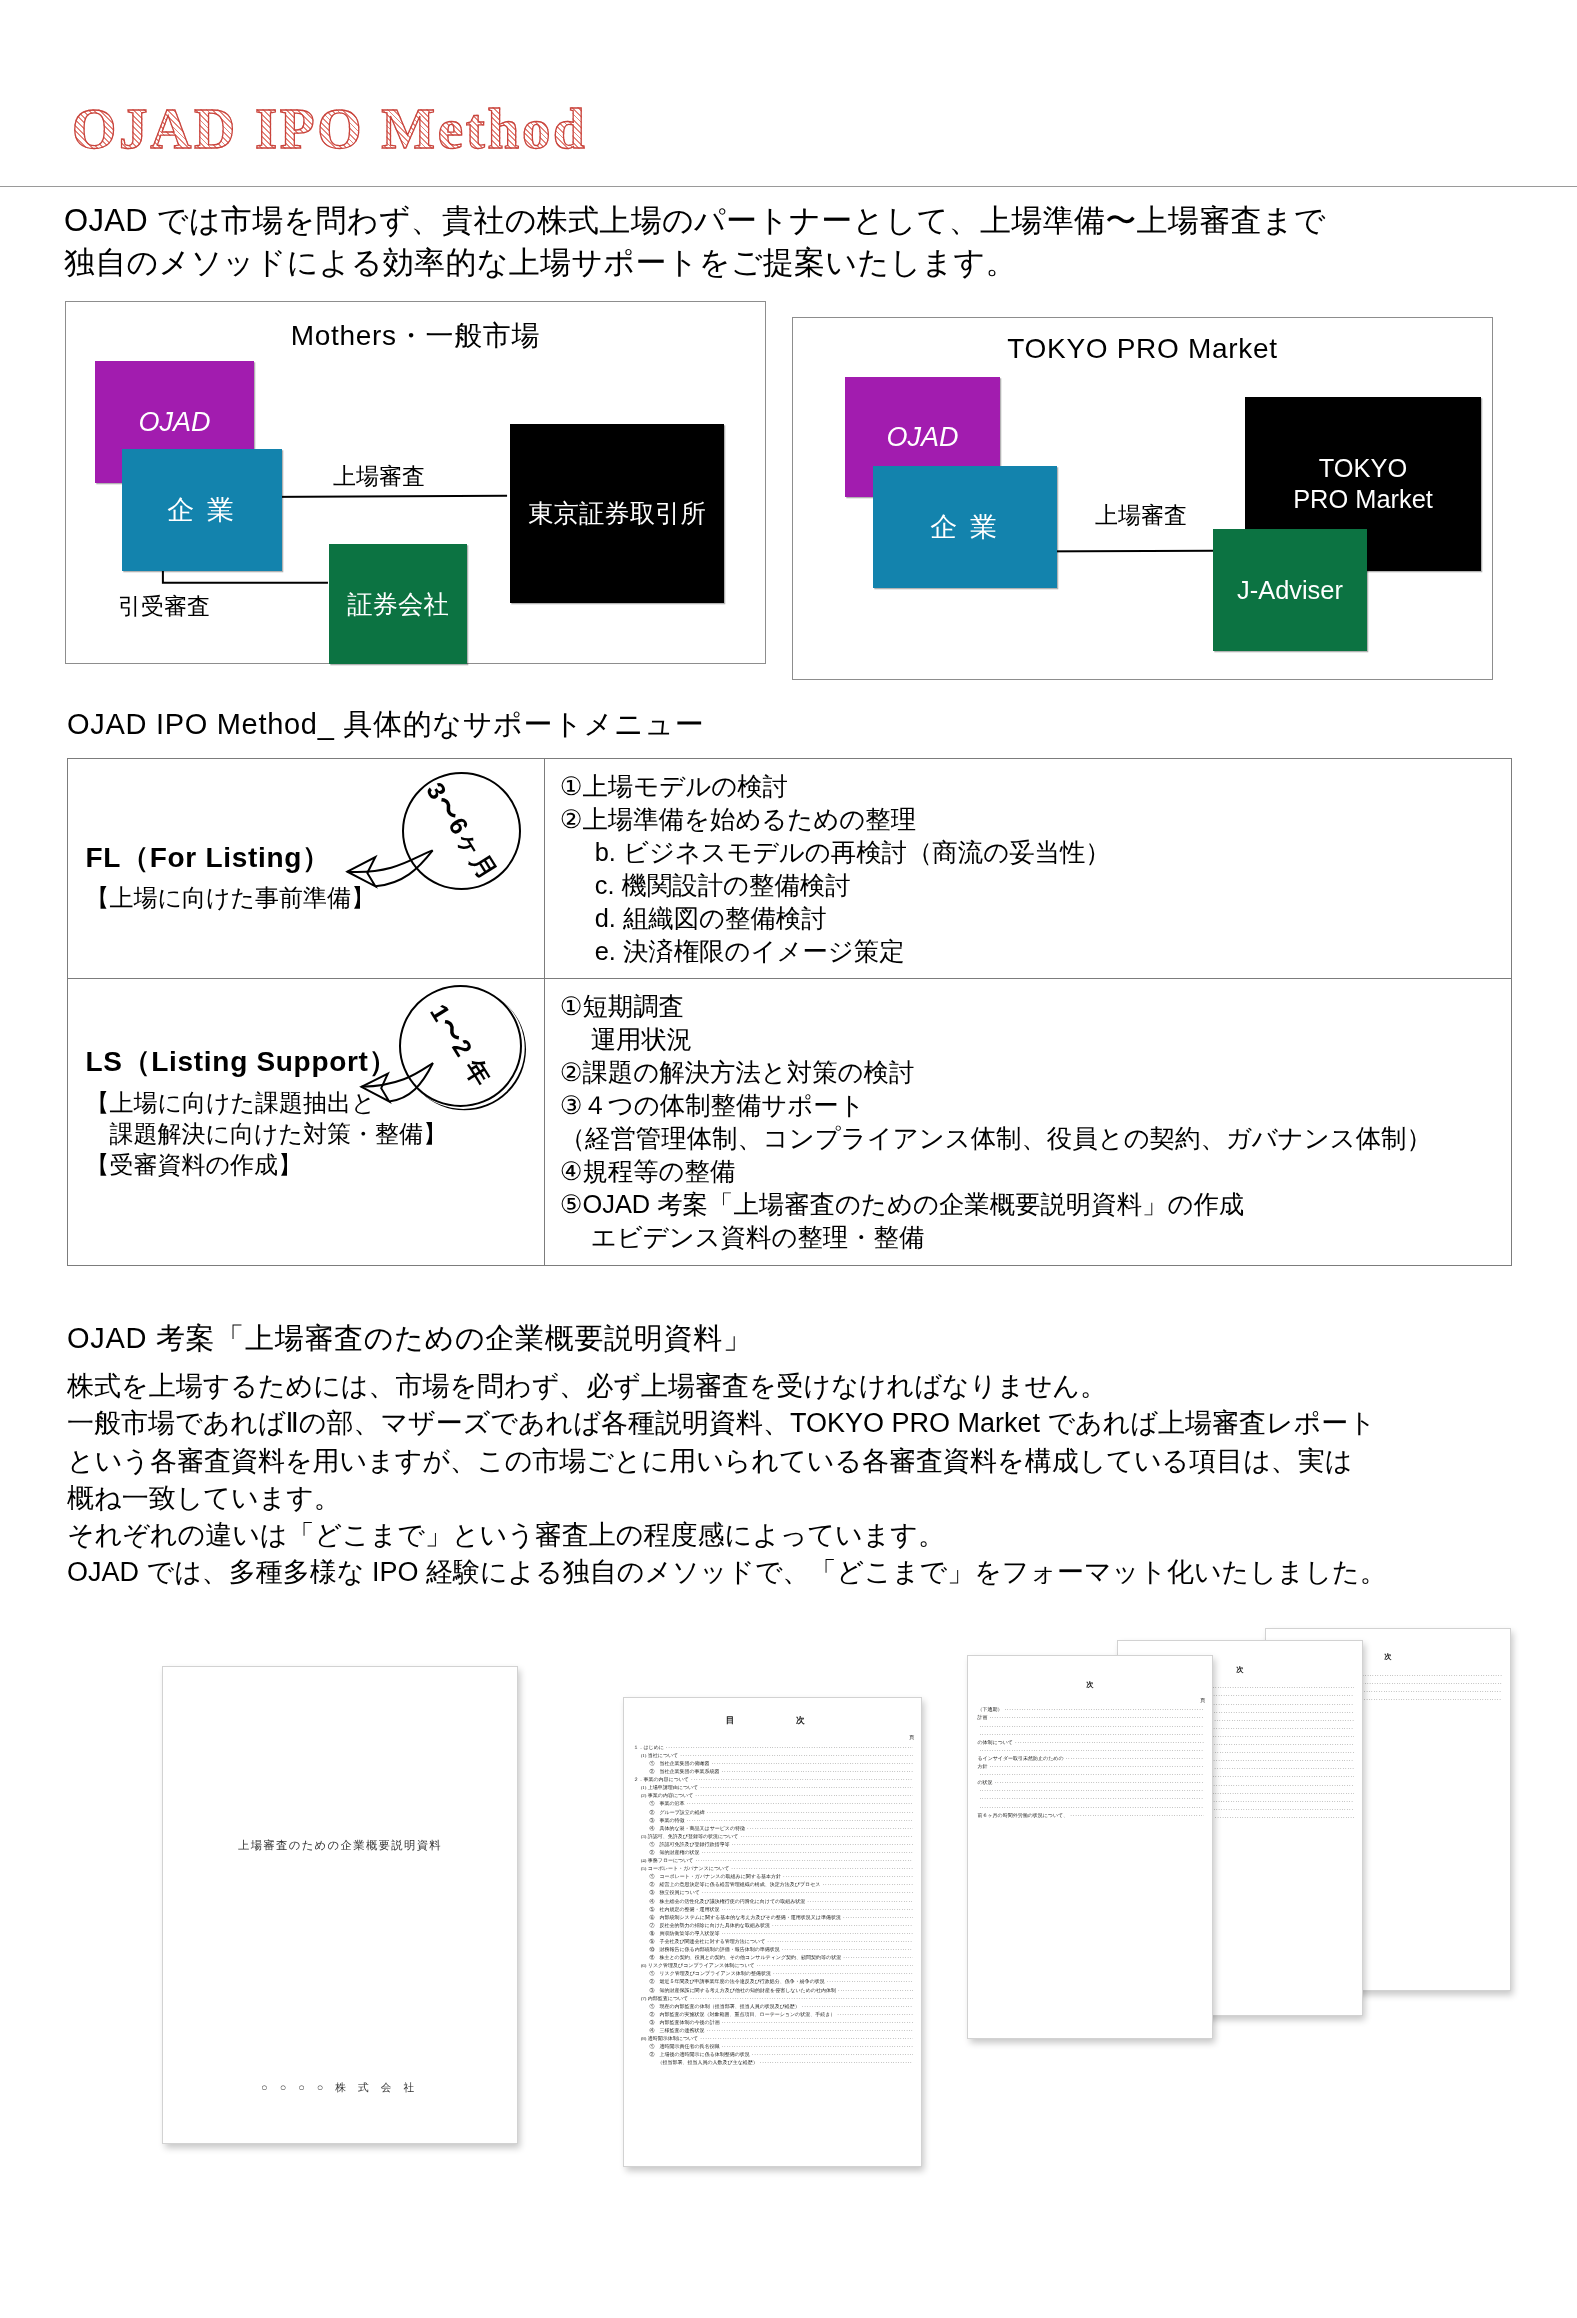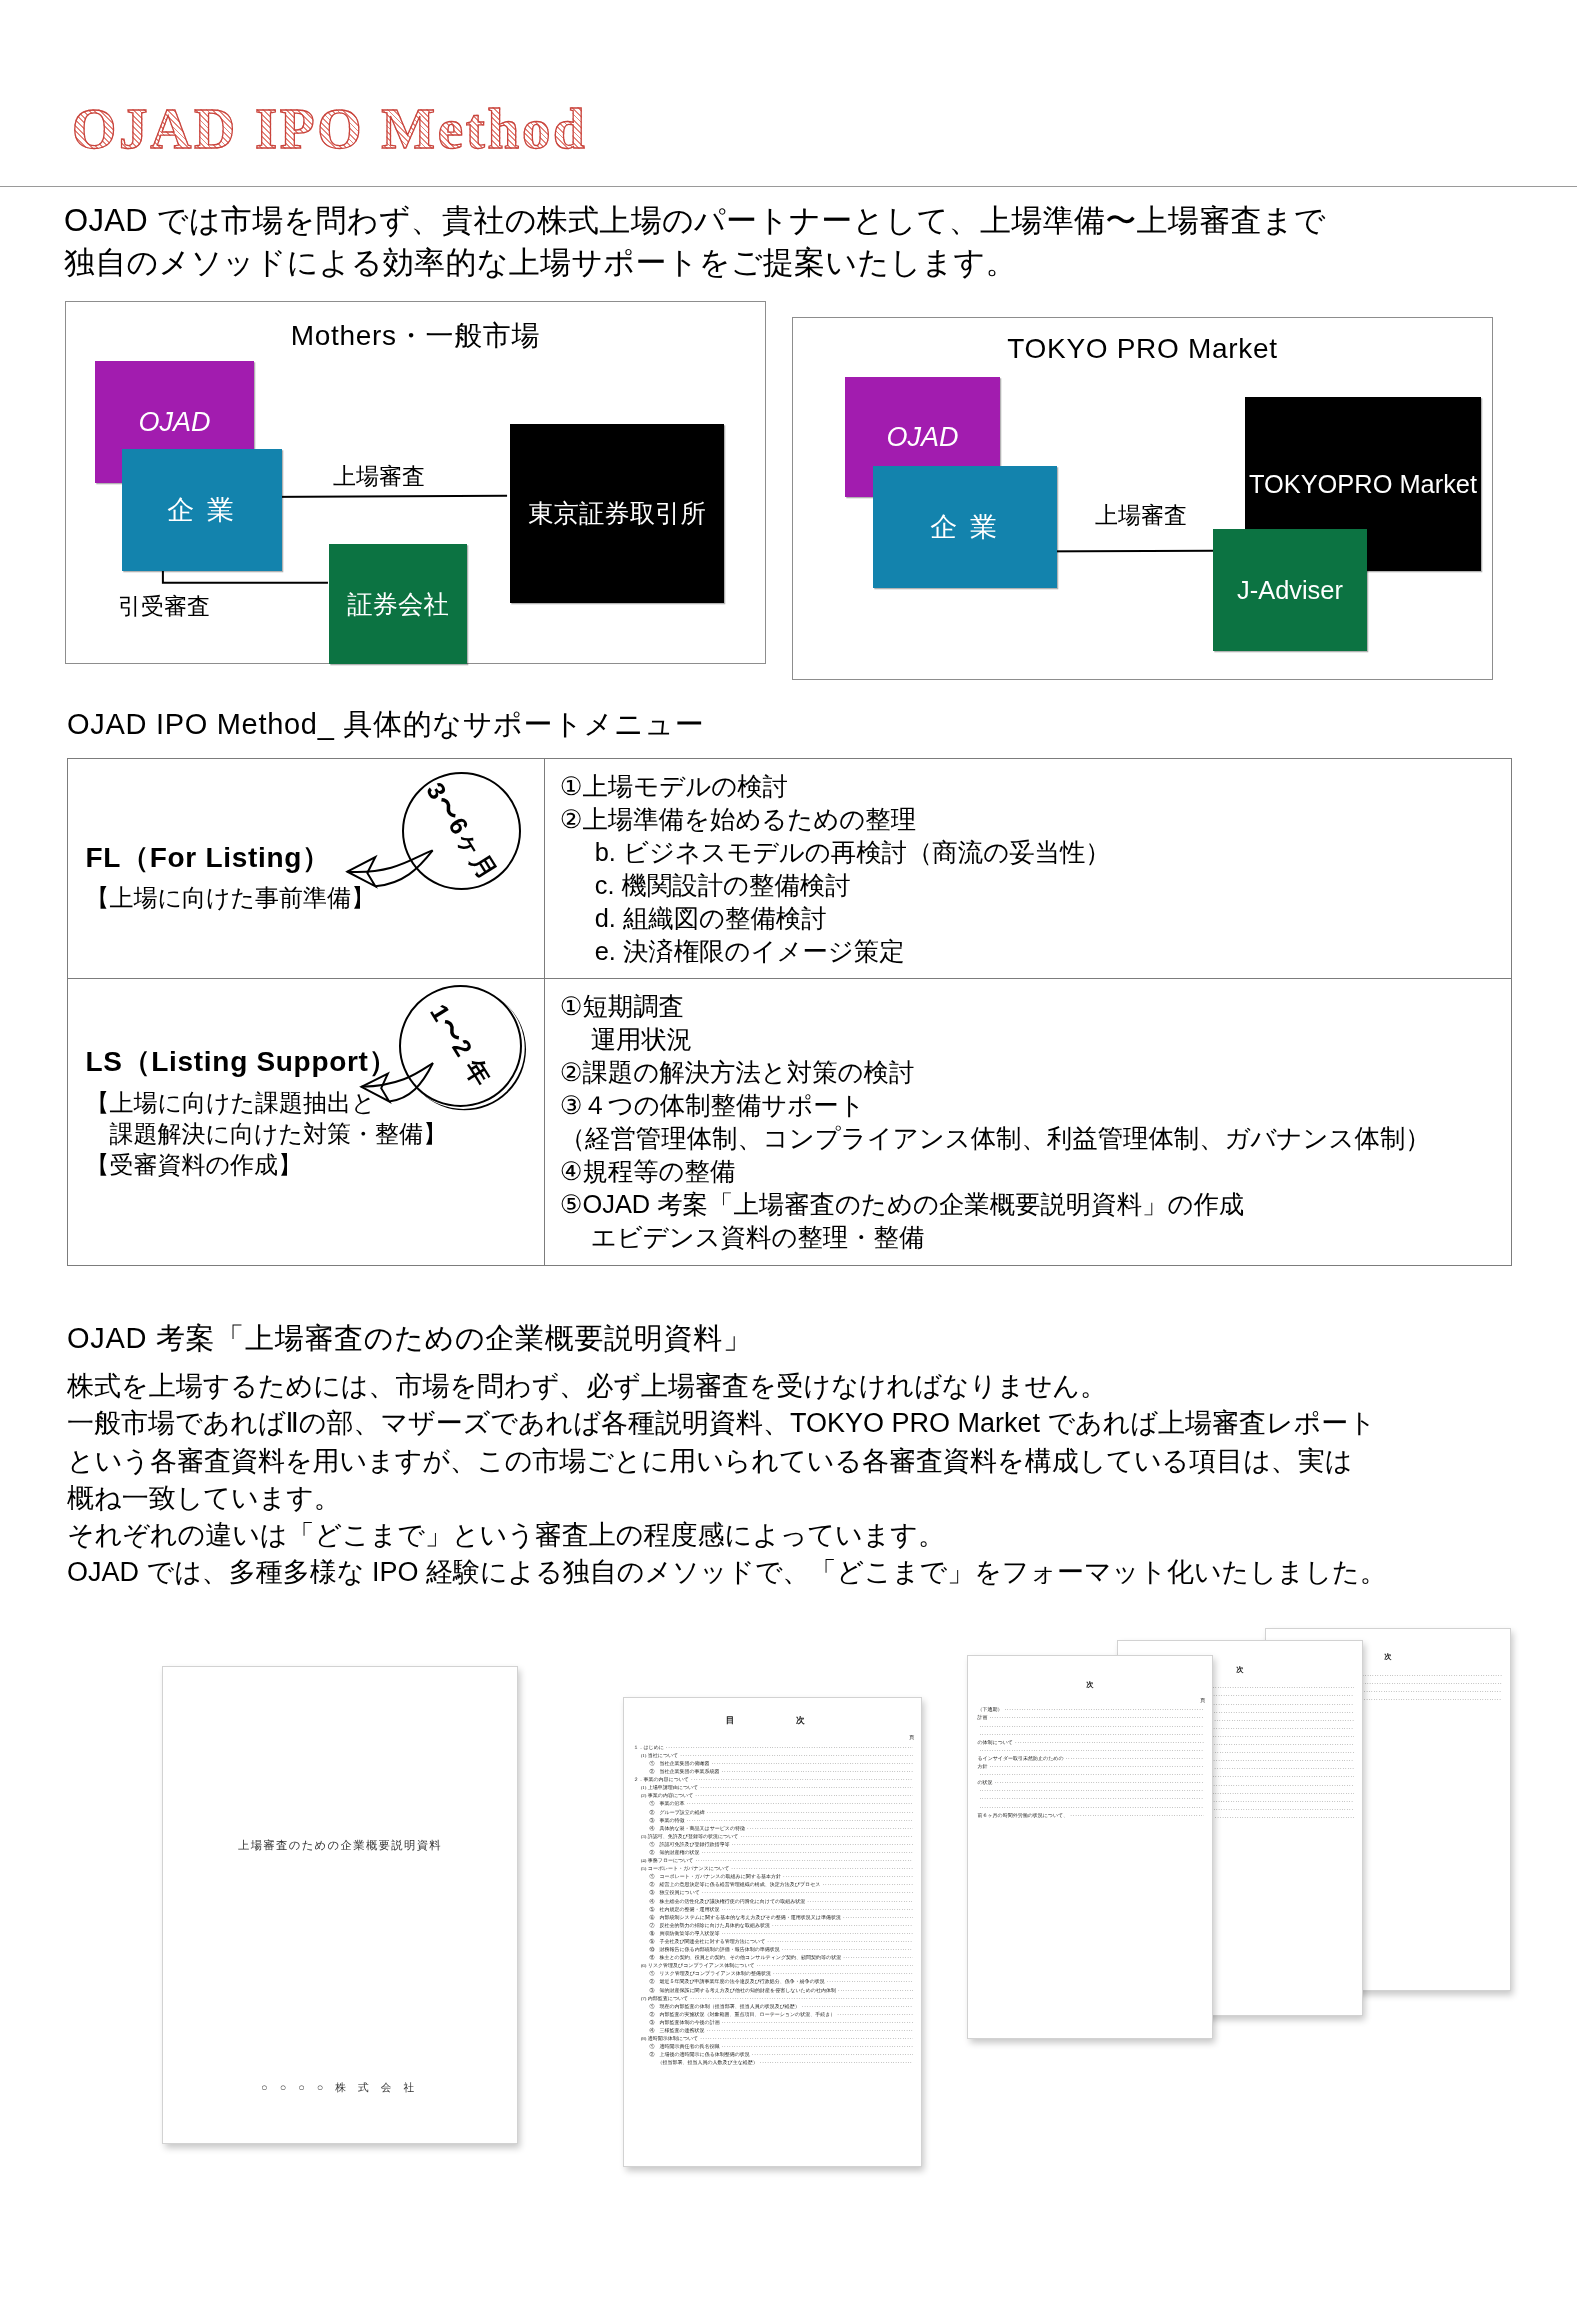--- a/index.html
+++ b/index.html
@@ -140,21 +140,21 @@
   <div class="diagram" id="diagram-right">
     <div class="diagram-title">TOKYO PRO Market</div>
 
     <svg viewBox="0 0 1046 540" preserveAspectRatio="none">
       <path d="M630 348 L200 350" stroke="#000" stroke-width="3" fill="none"></path>
       <path d="M200 350 L256 320 L248 350 L258 380 Z" fill="#000"></path>
     </svg>
 
     <div class="dbox red" style="left:52px;top:59px;width:155px;height:120px;font-size:27px;">OJAD</div>
     <div class="dbox teal" style="left:80px;top:148px;width:184px;height:122px;font-size:27px;letter-spacing:2.7px;">企 業</div>
-    <div class="dbox black" style="left:452px;top:79px;width:236px;height:174px;font-size:25.4px;flex-direction:row;">
+    <div class="dbox black" style="left:452px;top:79px;width:236px;height:174px;font-size:25.4px;flex-direction:column;">
       <span>TOKYO</span>
       <span>PRO Market</span>
     </div>
     <div class="dbox green" style="left:420px;top:211px;width:154px;height:122px;font-size:25.4px;">J-Adviser</div>
 
     <div class="edge-label" style="left:302px;top:182px;">上場審査</div>
   </div>
 
   <div class="section-head" id="menu-head">OJAD IPO Method_ 具体的なサポートメニュー</div>
 
@@ -203,21 +203,21 @@
           <div>　課題解決に向けた対策・整備】</div>
           <div>【受審資料の作成】</div>
         </div>
       </div>
       <div class="mright">
         <div class="bullet-list">
           <div>①短期調査</div>
           <div class="ind2">運用状況</div>
           <div>②課題の解決方法と対策の検討</div>
           <div>③４つの体制整備サポート</div>
-          <div>（経営管理体制、コンプライアンス体制、利益管理体制、ガバナンス体制）</div>
+          <div>（経営管理体制、コンプライアンス体制、役員との契約、ガバナンス体制）</div>
           <div>④規程等の整備</div>
           <div>⑤OJAD 考案「上場審査のための企業概要説明資料」の作成</div>
           <div class="ind2">エビデンス資料の整理・整備</div>
         </div>
       </div>
     </div>
   </div>
 
   <div class="section-head" id="doc-head">OJAD 考案「上場審査のための企業概要説明資料」</div>
 

